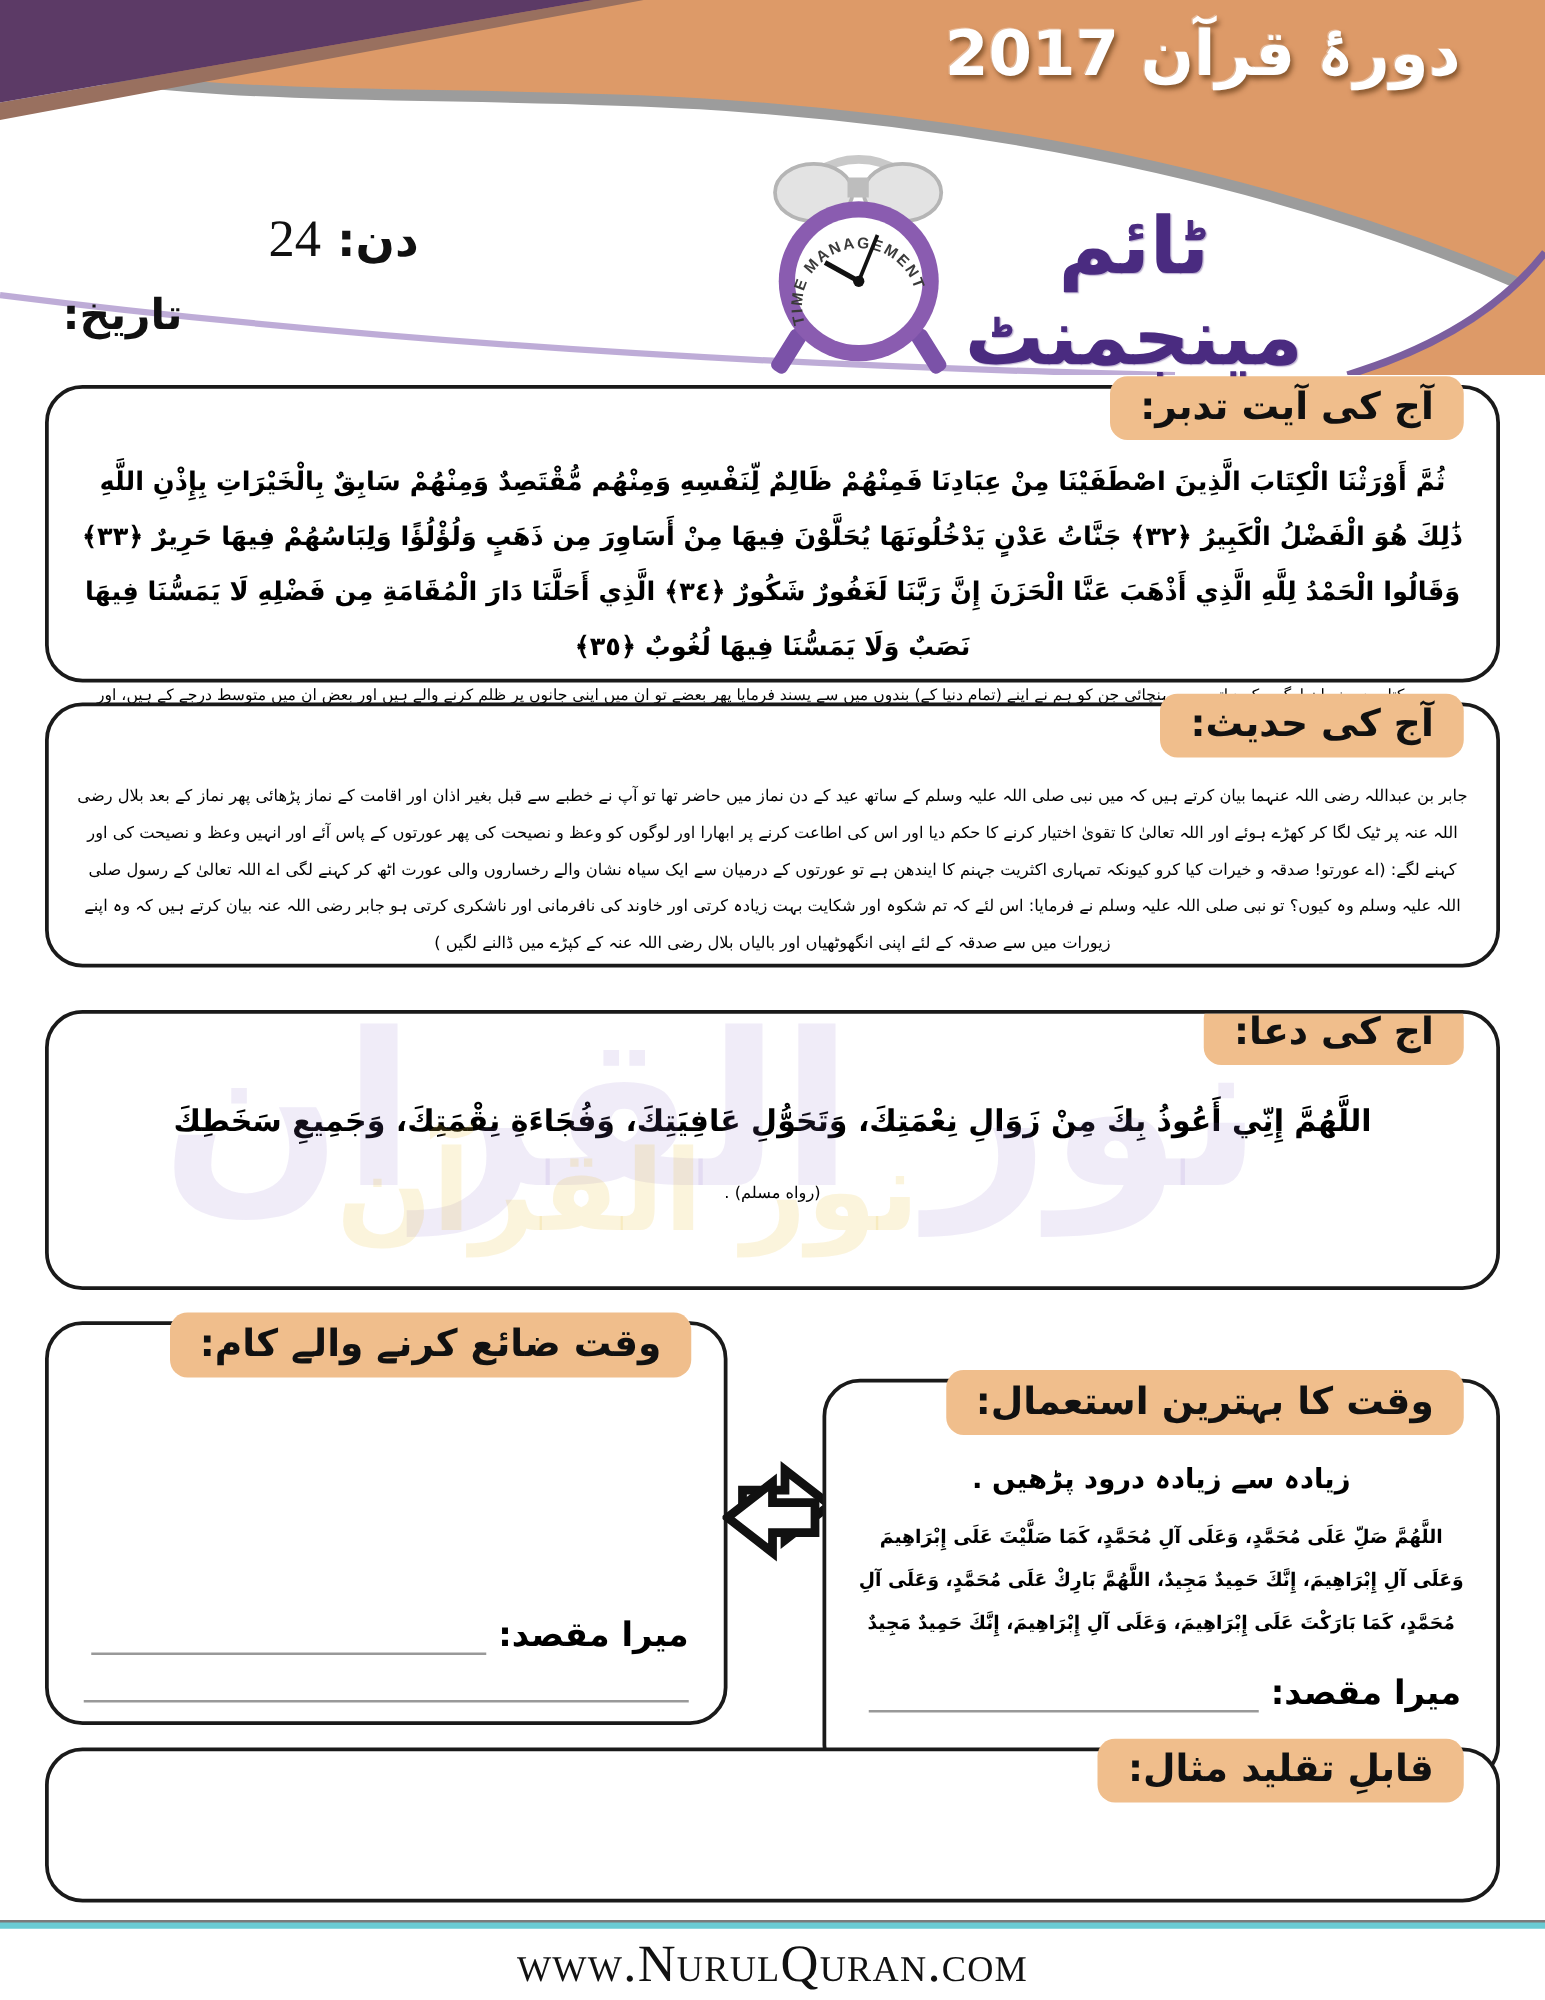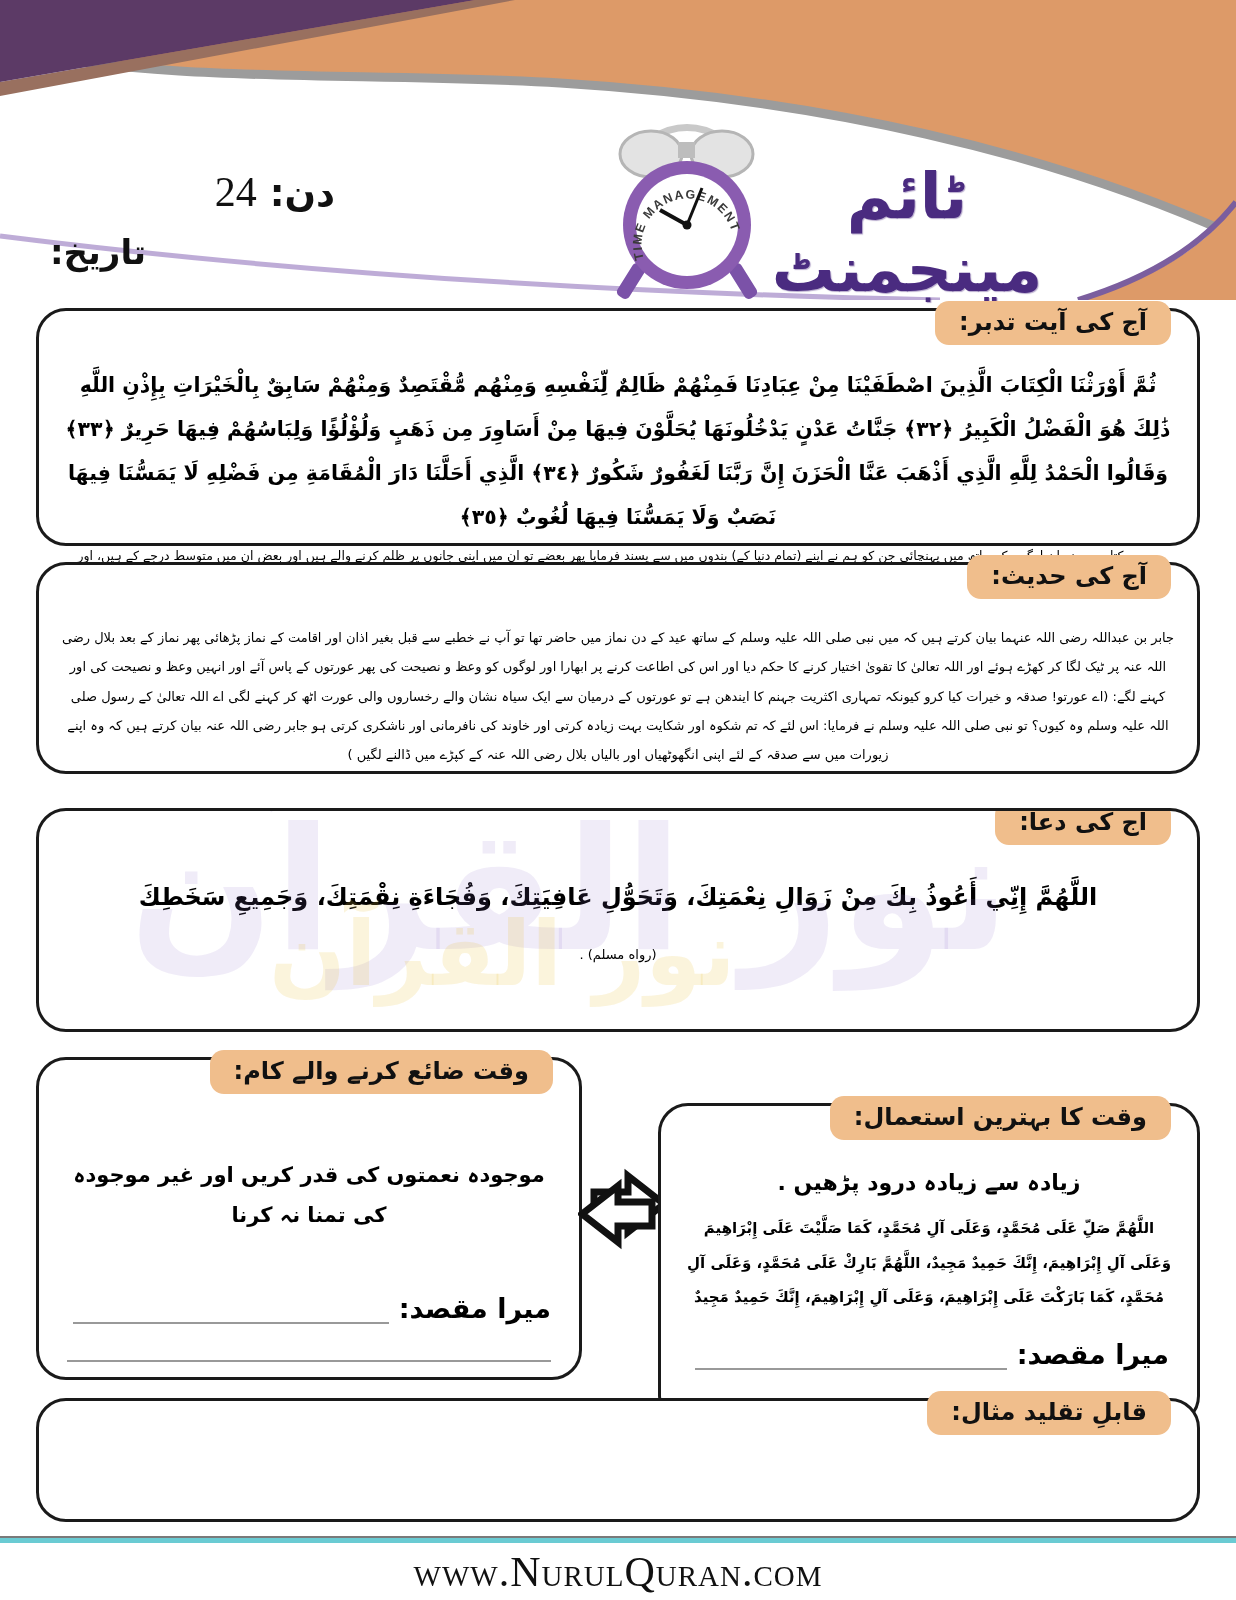--- a/index.html
+++ b/index.html
@@ -23,21 +23,21 @@
   .day-row .num{font-family:"Liberation Serif",serif;font-weight:normal;font-size:42px;}
   .date-row{position:absolute;left:50px;top:232px;width:275px;direction:rtl;display:flex;
      align-items:flex-end;font-size:34px;font-weight:bold;color:#111;flex-direction:column;}
   .date-row .blank{flex:1;border-bottom:2px solid #333;height:38px;margin-left:4px;margin-right:8px;}
   .clock{position:absolute;left:598px;top:122px;}
   .topic-title{position:absolute;left:752px;top:160px;width:310px;direction:rtl;text-align:center;
      font-size:63px;font-weight:bold;color:#4a2b80;text-shadow:1px 1px 1px rgba(74,43,128,.4);}
   
   .panel{position:absolute;background:#fff;border:3px solid #1a1a1a;border-radius:30px;box-sizing:border-box;}
   .tab{position:absolute;top:-10px;right:26px;background:#f0be8c;border-radius:14px;
-     padding:7px 24px 9px;font-size:24px;font-weight:bold;color:#111;direction:rtl;
+     padding:7px 24px 9px;font-size:30px;font-weight:bold;color:#111;direction:rtl;
      white-space:nowrap;z-index:3;}
   .ayat-ar{margin:52px 20px 4px;direction:rtl;text-align:center;font-size:20.5px;font-weight:bold;
      line-height:2.15;color:#000;}
   .ayat-ur{margin:2px 26px 0;direction:rtl;text-align:center;font-size:12.5px;line-height:2.05;color:#000;}
   .hadith-txt{margin:58px 22px 0;direction:rtl;text-align:center;font-size:13px;line-height:2.25;color:#000;}
   .hadith-ref{margin-top:4px;direction:rtl;text-align:center;font-size:13px;color:#000;}
   .dua-ar{margin:62px 30px 0;direction:rtl;text-align:center;font-size:24px;font-weight:bold;
      line-height:2.0;color:#000;}
   .dua-ref{margin-top:26px;direction:rtl;text-align:center;font-size:13px;color:#000;}
   .wm{position:absolute;pointer-events:none;direction:rtl;font-weight:bold;white-space:nowrap;}
@@ -69,20 +69,21 @@
   <svg id="header-svg" width="1236" height="300" viewBox="0 0 1236 300">
     <path d="M0,0 H1236 V232 C1050,148 820,96 560,80 C360,68 180,82 0,46 Z" fill="#dd9a68"></path>
     <path d="M0,49 C180,85 360,71 560,83 C820,99 1050,152 1236,236" fill="none" stroke="#9c9c9c" stroke-width="9"></path>
     <path d="M1236,205 C1202,250 1150,280 1080,300 H1236 Z" fill="#dd9a68"></path>
     <path d="M1236,202 C1200,248 1147,279 1078,300" fill="none" stroke="#7b5e9e" stroke-width="6"></path>
     <path d="M0,236 C300,274 620,293 940,300" fill="none" stroke="#b39dd0" stroke-width="5" opacity="0.85"></path>
     <polygon points="475,0 515,0 0,96 0,82" fill="#99705f"></polygon>
     <polygon points="0,0 475,0 0,82" fill="#5c3a66"></polygon>
   </svg>
 
+  <div class="hdr-title">دورۂ قرآن 2017</div>
 
 
   <div class="day-row">
     <span>دن:</span>
     <span class="num">24</span>
   </div>
 
   <div class="date-row">
     <span>تاریخ:</span>
     <div class="blank"></div>
@@ -122,21 +123,20 @@
   <div class="panel" style="left:36px;top:808px;width:1164px;height:224px;overflow:hidden;">
     <div class="wm wm-purple">نور القرآن</div>
     <div class="wm wm-yellow">نور القرآن</div>
     <div class="tab">آج کی دعا:</div>
     <div class="dua-ar">اللَّهُمَّ إِنِّي أَعُوذُ بِكَ مِنْ زَوَالِ نِعْمَتِكَ، وَتَحَوُّلِ عَافِيَتِكَ، وَفُجَاءَةِ نِقْمَتِكَ، وَجَمِيعِ سَخَطِكَ</div>
     <div class="dua-ref">(رواه مسلم) .</div>
   </div>
 
   <div class="panel" style="left:36px;top:1057px;width:546px;height:323px;">
     <div class="tab">وقت ضائع کرنے والے کام:</div>
-    <div class="tw-text">موجودہ نعمتوں کی قدر کریں اور غیر موجودہ کی تمنا نہ کرنا</div>
     <div class="goal-row">
       <span>میرا مقصد:</span>
       <div class="blank"></div>
     </div>
     <div class="goal-line2"></div>
   </div>
 
   <svg class="swap" width="90" height="112" viewBox="0 0 90 112">
     <polygon points="16,40 50,40 50,24 86,52 50,80 50,64 16,64" fill="#fff" stroke="#111" stroke-width="7"></polygon>
     <polygon points="74,50 40,50 40,34 4,62 40,90 40,74 74,74" fill="#fff" stroke="#111" stroke-width="7"></polygon>

